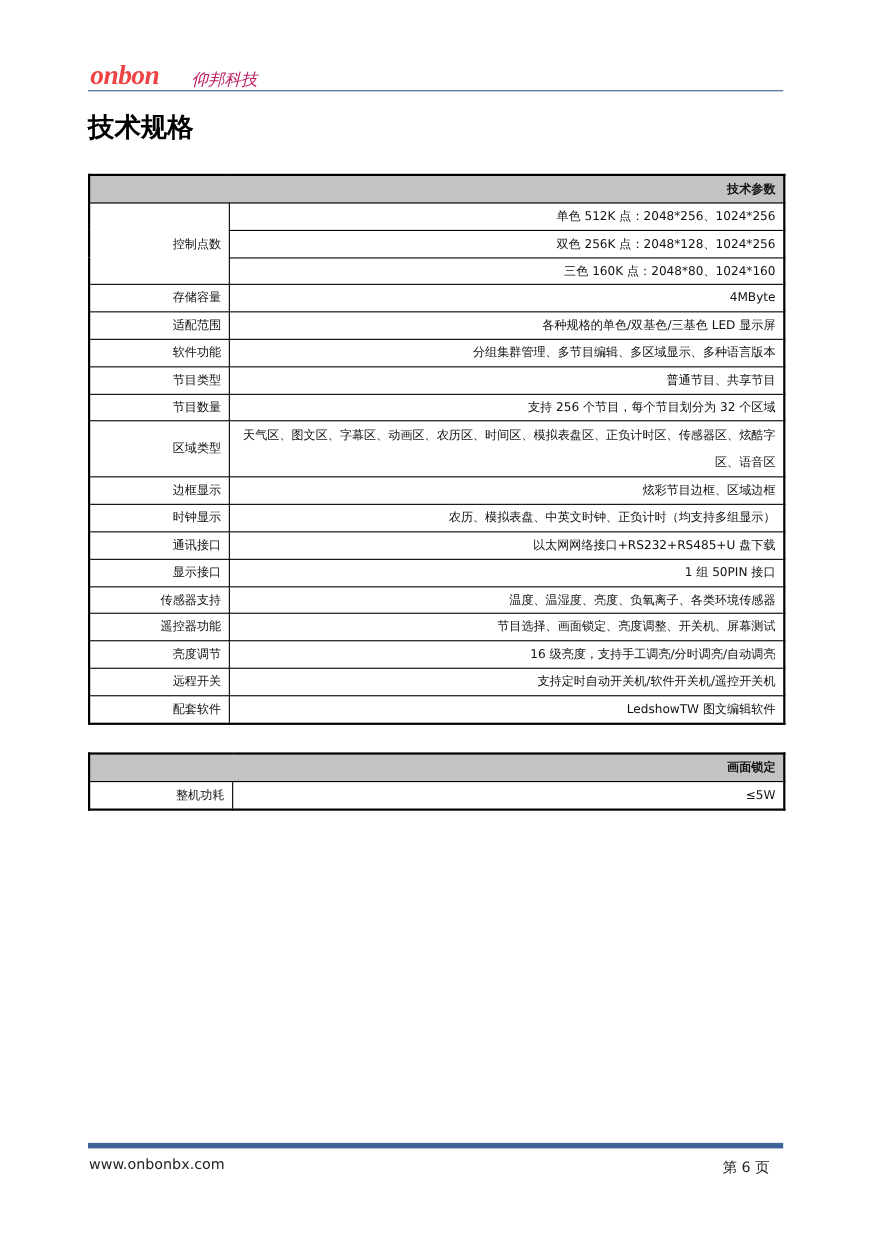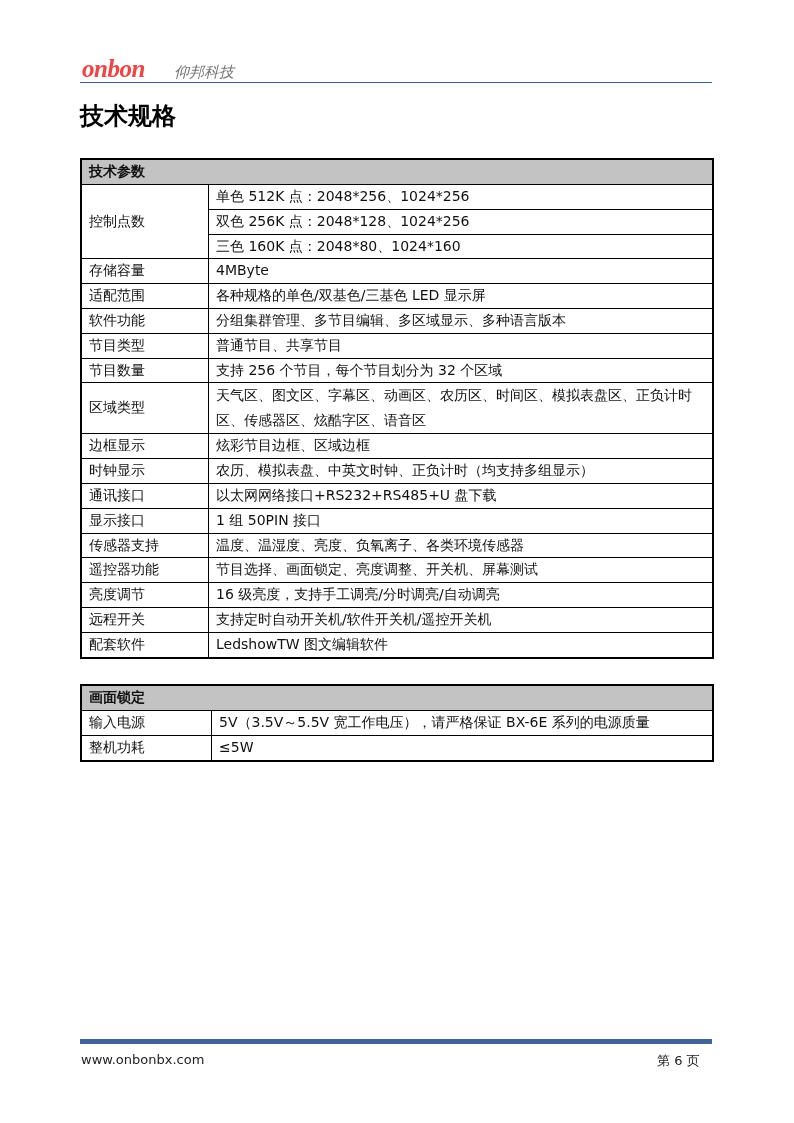--- a/index.html
+++ b/index.html
@@ -1,21 +1,21 @@
 <!DOCTYPE html>
 <html><head>
   <meta charset="utf-8">
   <style>
     html, body { margin:0; padding:0; }
     body { width:794px; height:1123px; background:#ffffff; position:relative; font-family:"DejaVu Sans", "Liberation Sans", sans-serif; color:#111; overflow:hidden; }
     .header { position:absolute; left:80px; top:56px; width:632px; height:26px; border-bottom:1.5px solid #3e5f8a; }
     .logo { position:absolute; left:2px; top:0px; font-family:Liberation Serif, serif; font-weight:bold; font-style:italic; font-size:25px; color:#ef4444; letter-spacing:-0.5px; line-height:26px; }
-    .logo-cn { position:absolute; left:94px; top:6px; font-size:15px; font-style:italic; color:#737373; line-height:20px; }
+    .logo-cn { position:absolute; left:94px; top:6px; font-size:15px; font-style:italic; color:#be185d; line-height:20px; }
     .title { position:absolute; left:80px; top:100px; font-size:24px; font-weight:bold; color:#000; line-height:32px; }
-    table.spec { position:absolute; left:80px; border-collapse:collapse; width:634px; border:2px solid #000; font-size:14px; }
+    table.spec { position:absolute; left:80px; border-collapse:collapse; width:634px; border:2px solid #000; font-size:11px;text-align:right; }
     table.spec td { border:1px solid #000; padding:0 7px; height:23.8px; line-height:23.8px; vertical-align:middle; }
     table.spec td.head { background:#c3c3c3; font-weight:bold; height:24px; }
     table.spec td.label { width:112px; }
     #t1 { top:158px; }
     #t2 { top:684px; }
     #t2 td.label { width:115px; }
     .multi { line-height:25px !important; padding-top:0; }
     .footer-bar { position:absolute; left:80px; top:1039px; width:632px; height:5px; background:#3e6396; }
     .footer-url { position:absolute; left:81px; top:1052px; font-size:13px; color:#222;text-align:center; }
     .footer-page { position:absolute; left:657px; top:1052px; font-size:13px; color:#222; }
@@ -107,24 +107,20 @@
       </tr>
 </tbody>
   </table>
 
 <table class="spec" id="t2">
   <tbody>
       <tr>
     <td class="head" colspan="2">画面锁定</td>
   </tr>
   <tr>
-        <td class="label">输入电源</td>
-        <td>5V（3.5V～5.5V 宽工作电压），请严格保证 BX-6E 系列的电源质量</td>
-      </tr>
-  <tr>
         <td class="label">整机功耗</td>
         <td>≤5W</td>
       </tr>
 </tbody>
   </table>
 
 <div class="footer-bar"></div>
 <div class="footer-url">www.onbonbx.com</div>
 <div class="footer-page">第 6 页</div>
 

